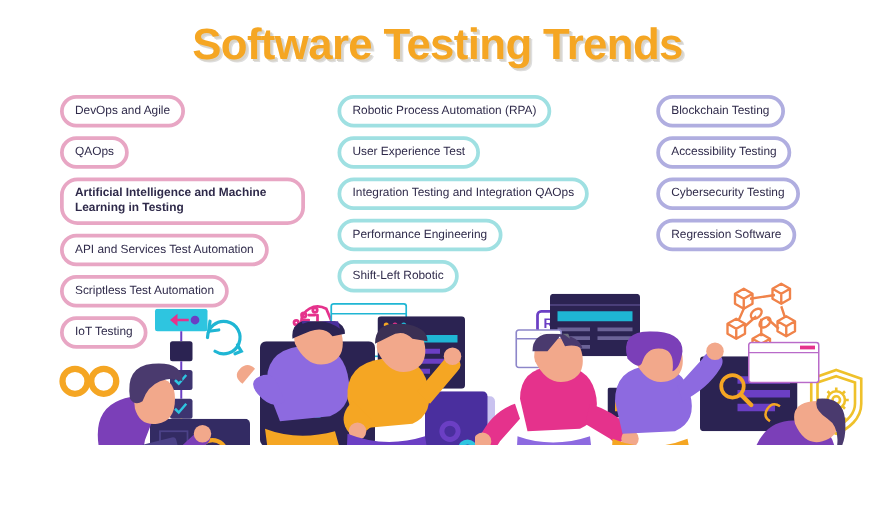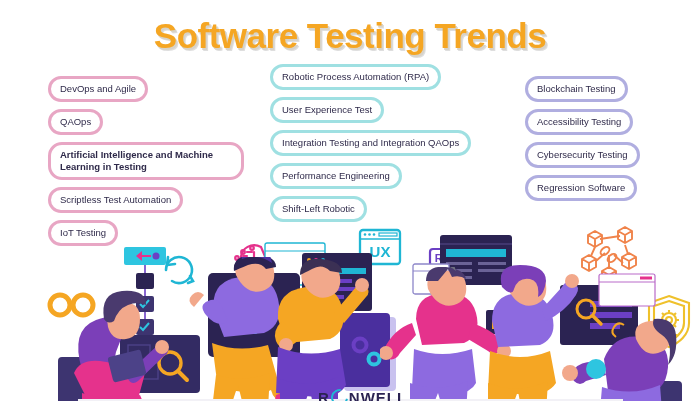--- a/index.html
+++ b/index.html
@@ -1,21 +1,21 @@
 <!DOCTYPE html>
 <html><head>
 <meta charset="utf-8">
 <style>
   html,body{margin:0;padding:0;}
   body{
     width:700px;height:420px;overflow:hidden;
     background:#ffffff;
     font-family:"Liberation Sans", sans-serif;
   }
-  #canvas{position:relative;width:700px;height:401px;overflow:hidden;background:#fff;}
+  #canvas{position:relative;width:700px;height:356px;overflow:hidden;background:#fff;}
 
   
   .title{
     position:absolute;left:0;top:16px;width:700px;text-align:center;
     font-family:"Liberation Sans", sans-serif;
     font-weight:bold;font-size:35px;letter-spacing:-0.5px;
     color:#F5A623;
     text-shadow:1.5px 1.5px 0 #d8d3c8, 2.5px 2.5px 0 rgba(160,160,160,.35);
   }
 
@@ -33,21 +33,21 @@
     margin-bottom:7px;
     white-space:nowrap;
     align-self:flex-start;
   }
   .pill.wrap{white-space:normal;font-weight:bold;}
   .col-pink .pill{border-color:#e8a6c4;}
   .col-teal .pill{border-color:#9fe0e2;}
   .col-purple .pill{border-color:#b0aee0;}
 
   #col-left{left:48px;top:76px;width:190px;}
-  #col-mid{left:270px;top:64px;width:225px;text-align:right;}
+  #col-mid{left:270px;top:76px;width:225px;text-align:right;}
   #col-right{left:525px;top:76px;width:160px;}
 
   
   #illus{position:absolute;left:0;top:215px;width:700px;height:205px;}
   .ground{position:absolute;left:22px;bottom:0;width:656px;height:14px;background:#2b2352;border-radius:2px;}
   .ground2{position:absolute;left:78px;bottom:14px;width:545px;height:7px;background:#f2f1f6;}
 
   svg{display:block;}
   .ic{position:absolute;}
 
@@ -68,20 +68,21 @@
 <body>
 
 <div id="canvas">
 
   <div class="title">Software Testing Trends</div>
 
   <div class="col col-pink" id="col-left">
     <span class="pill">DevOps and Agile</span>
     <span class="pill">QAOps</span>
     <span class="pill wrap" style="width:172px;">Artificial Intelligence and Machine Learning in Testing</span>
+    <span class="pill">API and Services Test Automation</span>
     <span class="pill">Scriptless Test Automation</span>
     <span class="pill">IoT Testing</span>
   </div>
 
   <div class="col col-teal" id="col-mid">
     <span class="pill">Robotic Process Automation (RPA)</span>
     <span class="pill">User Experience Test</span>
     <span class="pill">Integration Testing and Integration QAOps</span>
     <span class="pill">Performance Engineering</span>
     <span class="pill">Shift-Left Robotic</span>
@@ -122,31 +123,20 @@
         <path d="M17 14 h5 M17 21 h7 M20 28 h6 M24 14 v14 M13 18 h4"></path>
         <circle cx="13" cy="14" r="1.8"></circle>
             <circle cx="12" cy="25" r="1.8"></circle>
             <circle cx="22" cy="10" r="1.8"></circle>
         <circle cx="7" cy="20" r="1.8"></circle>
             <circle cx="18" cy="34" r="1.8"></circle>
       </g>
         </svg>
     </div>
 
-    <div class="ic" style="left:358px;top:13px;">
-      <svg width="44" height="38" viewBox="0 0 44 38">
-          <rect x="2" y="2" width="40" height="34" rx="3" fill="none" stroke="#1FB6D4" stroke-width="2.3"></rect>
-        <path d="M2 11 h40" stroke="#1FB6D4" stroke-width="1.6"></path>
-        <circle cx="7" cy="6.5" r="1.3" fill="#1FB6D4"></circle>
-          <circle cx="11.5" cy="6.5" r="1.3" fill="#1FB6D4"></circle>
-          <circle cx="16" cy="6.5" r="1.3" fill="#1FB6D4"></circle>
-        <rect x="21" y="5" width="18" height="3" fill="none" stroke="#1FB6D4" stroke-width="1.2"></rect>
-        <text x="22" y="29" font-family="Liberation Sans, sans-serif" font-size="15" font-weight="bold" fill="#1FB6D4" text-anchor="middle">UX</text>
-      </svg>
-    </div>
 
     <div class="ic" style="left:422px;top:32px;">
       <svg width="48" height="56" viewBox="0 0 48 56">
         <rect x="8" y="2" width="32" height="17" rx="3" fill="none" stroke="#6B3FC4" stroke-width="2.2"></rect>
         <text x="24" y="15" font-family="Liberation Sans, sans-serif" font-size="11" font-weight="bold" fill="#6B3FC4" text-anchor="middle">RPA</text>
         <path d="M24 19 v4" stroke="#6B3FC4" stroke-width="2"></path>
         <rect x="11" y="23" width="26" height="14" rx="6" fill="none" stroke="#6B3FC4" stroke-width="2.2"></rect>
         <rect x="18" y="28" width="3" height="5" fill="#6B3FC4"></rect>
           <rect x="26" y="28" width="3" height="5" fill="#6B3FC4"></rect>
         <path d="M11 37 v13 M37 37 v13 M9 40 h30 M15 50 v4 M33 50 v4" stroke="#6B3FC4" stroke-width="2.2" fill="none"></path>

